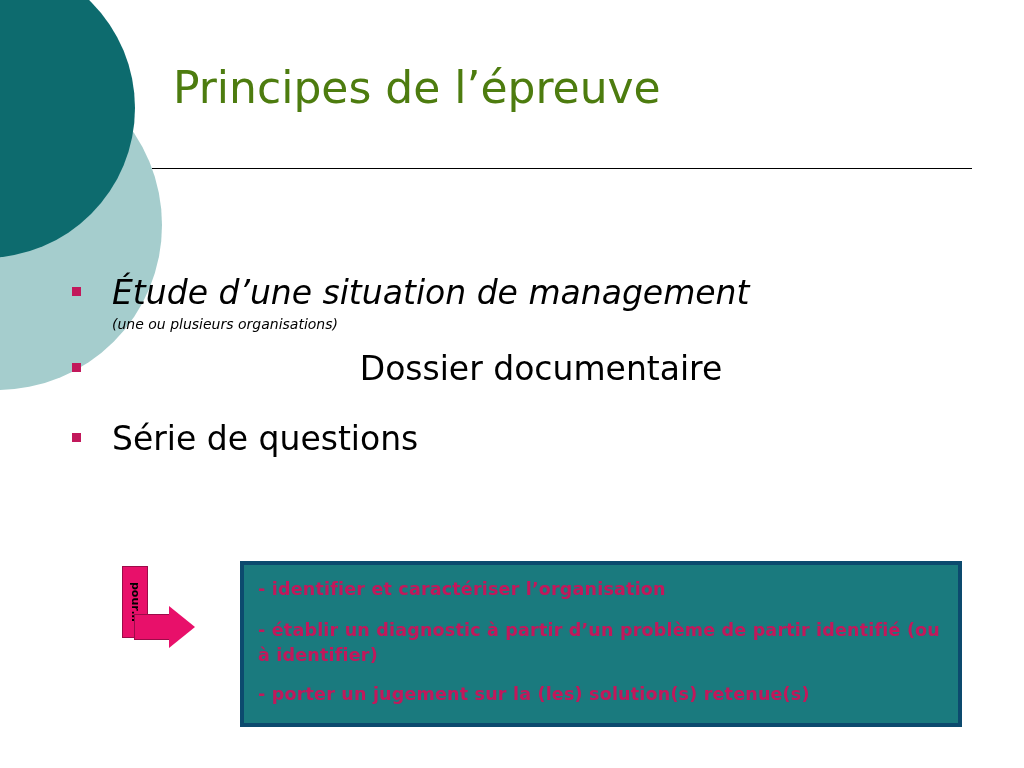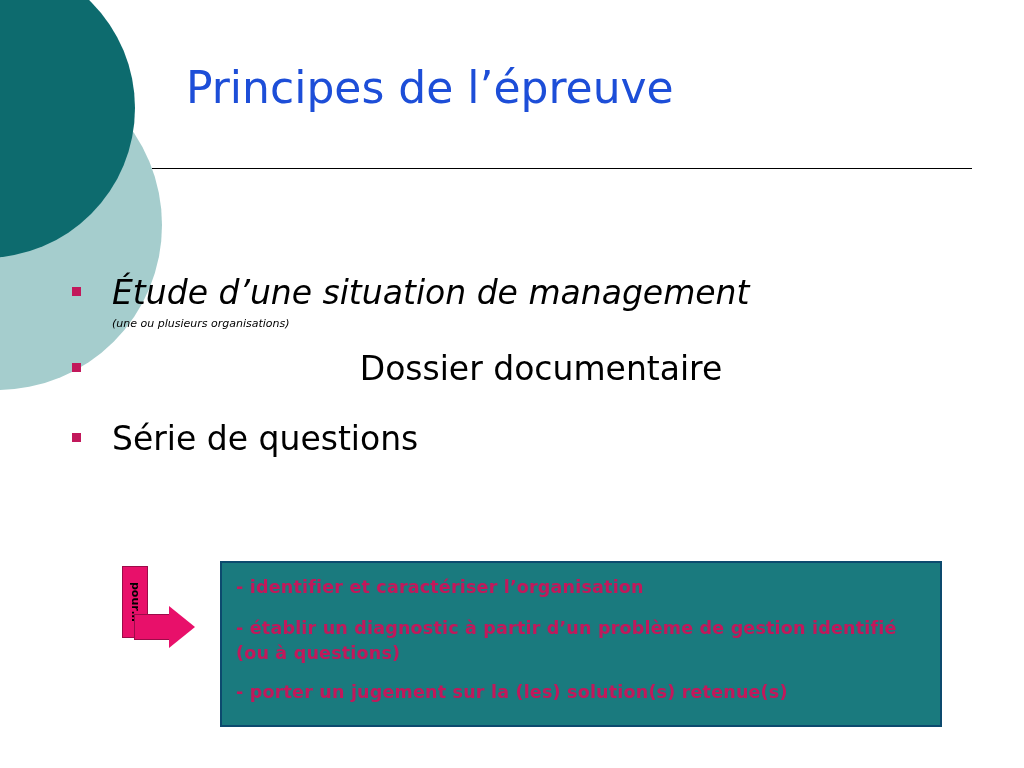--- a/index.html
+++ b/index.html
@@ -31,24 +31,24 @@
     top: -42px;
     width: 300px;
     height: 300px;
     border-radius: 50%;
     background: #0d6b6e;
   }
 
   
   #slide-title {
     position: absolute;
-    left: 186px;
+    left: 173px;
     top: 62px;
     font-size: 44px;
-    color: #1d4ed8;
+    color: #4d7c0f;
     font-family: "DejaVu Sans", sans-serif;
     letter-spacing: 0px;
     white-space: nowrap;
   }
   #title-rule {
     position: absolute;
     left: 152px;
     top: 168px;
     width: 820px;
     height: 1px;
@@ -75,21 +75,21 @@
     height: 9px;
     background: #c2185b;
   }
   .bullet-text {
     font-size: 33px;
     color: #000000;
     line-height: 46px;
     white-space: nowrap;
   }
   .bullet-sub {
-    font-size: 11px;
+    font-size: 14px;
     color: #000000;
     line-height: 20px;
     margin-top: -2px;
     white-space: nowrap;
   }
   #bullet-row-1 { margin-bottom: 12px; font-style: italic; }
   #bullet-row-2 { margin-bottom: 24px; text-align: center; }
 
   
   #pour-arrow {
@@ -143,26 +143,26 @@
     width: 0;
     height: 0;
     border-top: 21px solid transparent;
     border-bottom: 21px solid transparent;
     border-left: 26px solid #e8106a;
   }
 
   
   #callout-box {
     position: absolute;
-    left: 220px;
+    left: 240px;
     top: 561px;
     width: 722px;
     height: 166px;
     background: #1a7a7e;
-    border: 2px solid #0c4a6e;
+    border: 4px solid #0c4a6e;
     box-sizing: border-box;
     padding: 12px 14px 4px 14px;
   }
   .callout-line {
     color: #c2185b;
     font-size: 17.5px;
     font-weight: bold;
     line-height: 25px;
     margin-bottom: 16px;
     letter-spacing: 0.2px;
@@ -201,15 +201,15 @@
 
 <div id="pour-arrow">
   <div id="pour-arrow-stem"></div>
   <div id="pour-arrow-label">pour…</div>
   <div id="pour-arrow-body"></div>
   <div id="pour-arrow-head"></div>
 </div>
 
 <div id="callout-box">
   <div class="callout-line" id="callout-line-1">- identifier et caractériser l’organisation</div>
-  <div class="callout-line" id="callout-line-2">- établir un diagnostic à partir d’un problème de gestion identifié (ou à questions)</div>
+  <div class="callout-line" id="callout-line-2">- établir un diagnostic à partir d’un problème de partir identifié (ou à identifier)</div>
   <div class="callout-line" id="callout-line-3">- porter un jugement sur la (les) solution(s) retenue(s)</div>
 </div>
 
 </body></html>

